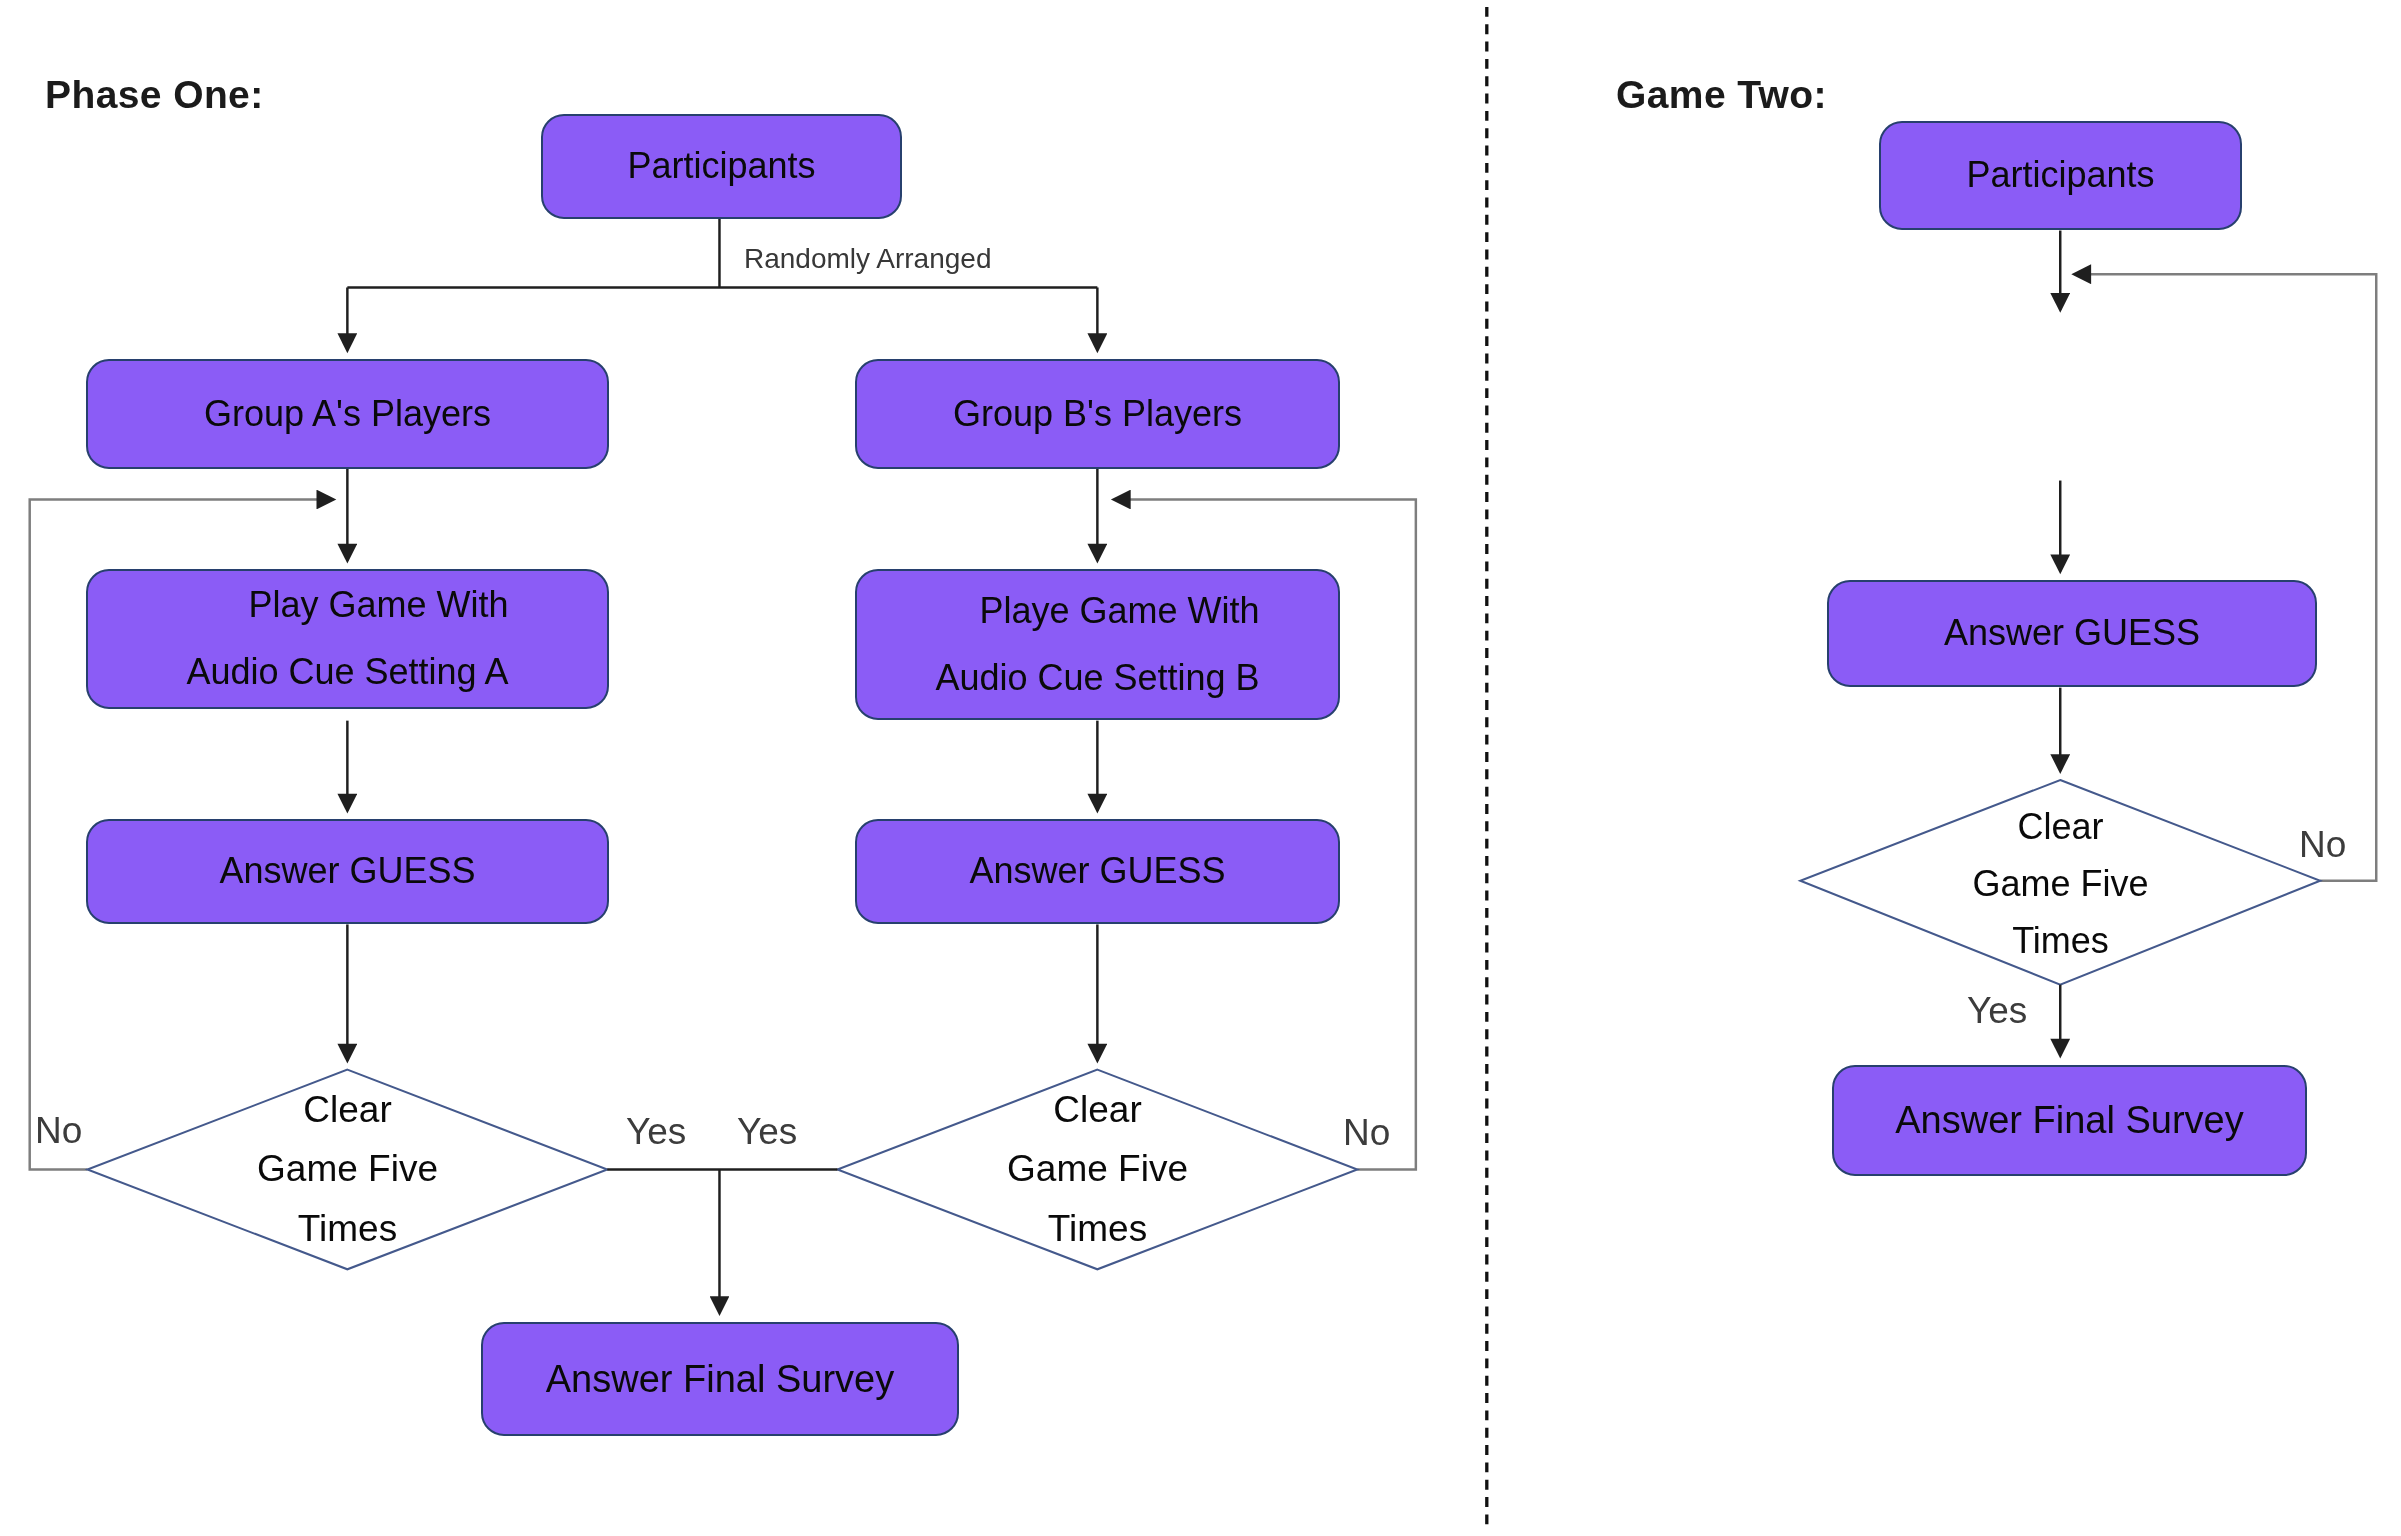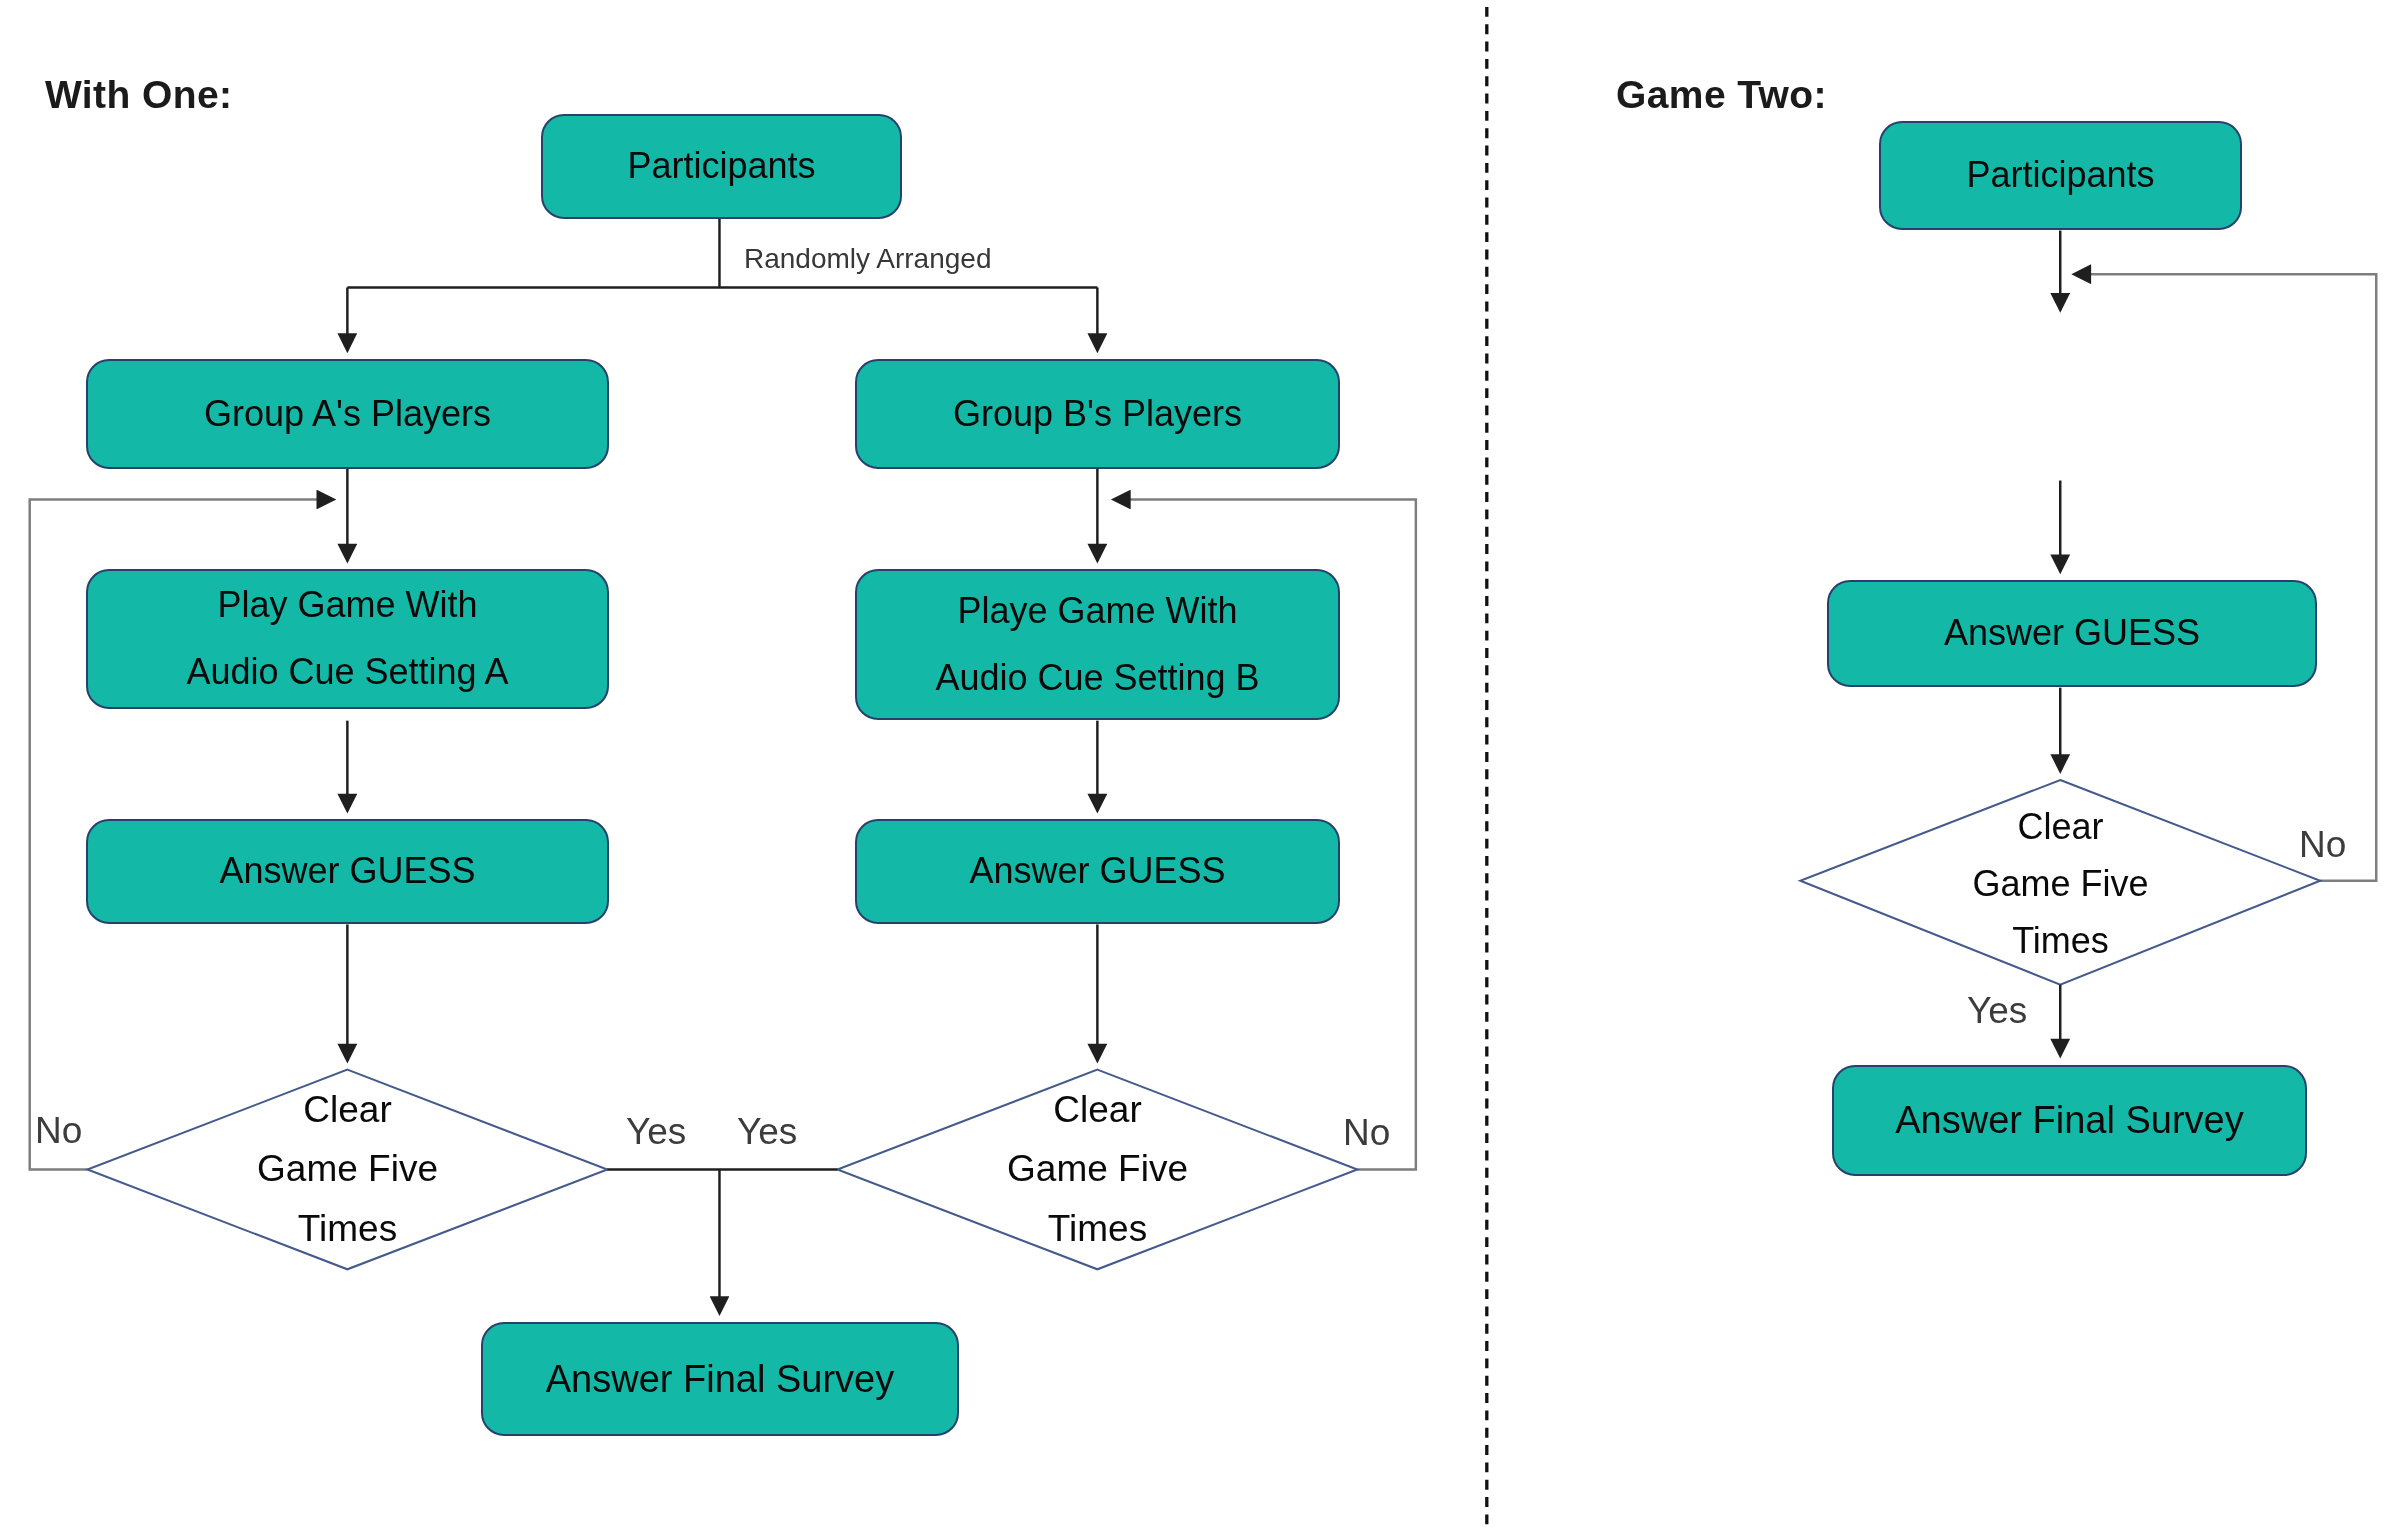--- a/index.html
+++ b/index.html
@@ -30,23 +30,23 @@
   .phase-title{
     position:absolute;
     font-size:39px;font-weight:700;color:#1b1b1b;
     letter-spacing:0.4px;white-space:nowrap;
   }
   .node{
     position:absolute;
     box-sizing:border-box;
     border:2.5px solid var(--node-border);
     border-radius:23px;
-    background:#14b8a6;
+    background:#8b5cf6;
     display:flex;align-items:center;justify-content:center;
-    text-align:center;
+    text-align:right;
     font-size:36px;color:var(--text);
     white-space:pre-line;
     line-height:1.85;
     z-index:2;
   }
   .node.gpr{border-color:var(--gpr-node-border);border-radius:35px;}
   .diamond-label{
     position:absolute;
     display:flex;align-items:center;justify-content:center;
     text-align:center;
@@ -101,21 +101,21 @@
 
     <line class="flow" x1="2497" y1="279" x2="2497" y2="375" marker-end="url(#arrow)"></line>
     <line class="flow" x1="2497" y1="582" x2="2497" y2="692" marker-end="url(#arrow)"></line>
     <line class="flow" x1="2497" y1="833" x2="2497" y2="934" marker-end="url(#arrow)"></line>
 
     <polygon class="diamond" points="2497,945 2812,1067 2497,1193 2182,1067"></polygon>
 
     <line class="flow" x1="2497" y1="1193" x2="2497" y2="1279" marker-end="url(#arrow)"></line>
   </svg>
 
-  <div class="phase-title" style="left:45px;top:73px;">With One:</div>
+  <div class="phase-title" style="left:45px;top:73px;">Phase One:</div>
 
   <div class="node" style="left:541px;top:114px;width:361px;height:105px;">Participants</div>
 
   <div class="edge-label small" style="left:744px;top:243px;">Randomly Arranged</div>
 
   <div class="node" style="left:86px;top:359px;width:523px;height:110px;">Group A's Players</div>
   <div class="node" style="left:855px;top:359px;width:485px;height:110px;">Group B's Players</div>
 
   <div class="node" style="left:86px;top:569px;width:523px;height:140px;">Play Game With
 Audio Cue Setting A</div>

